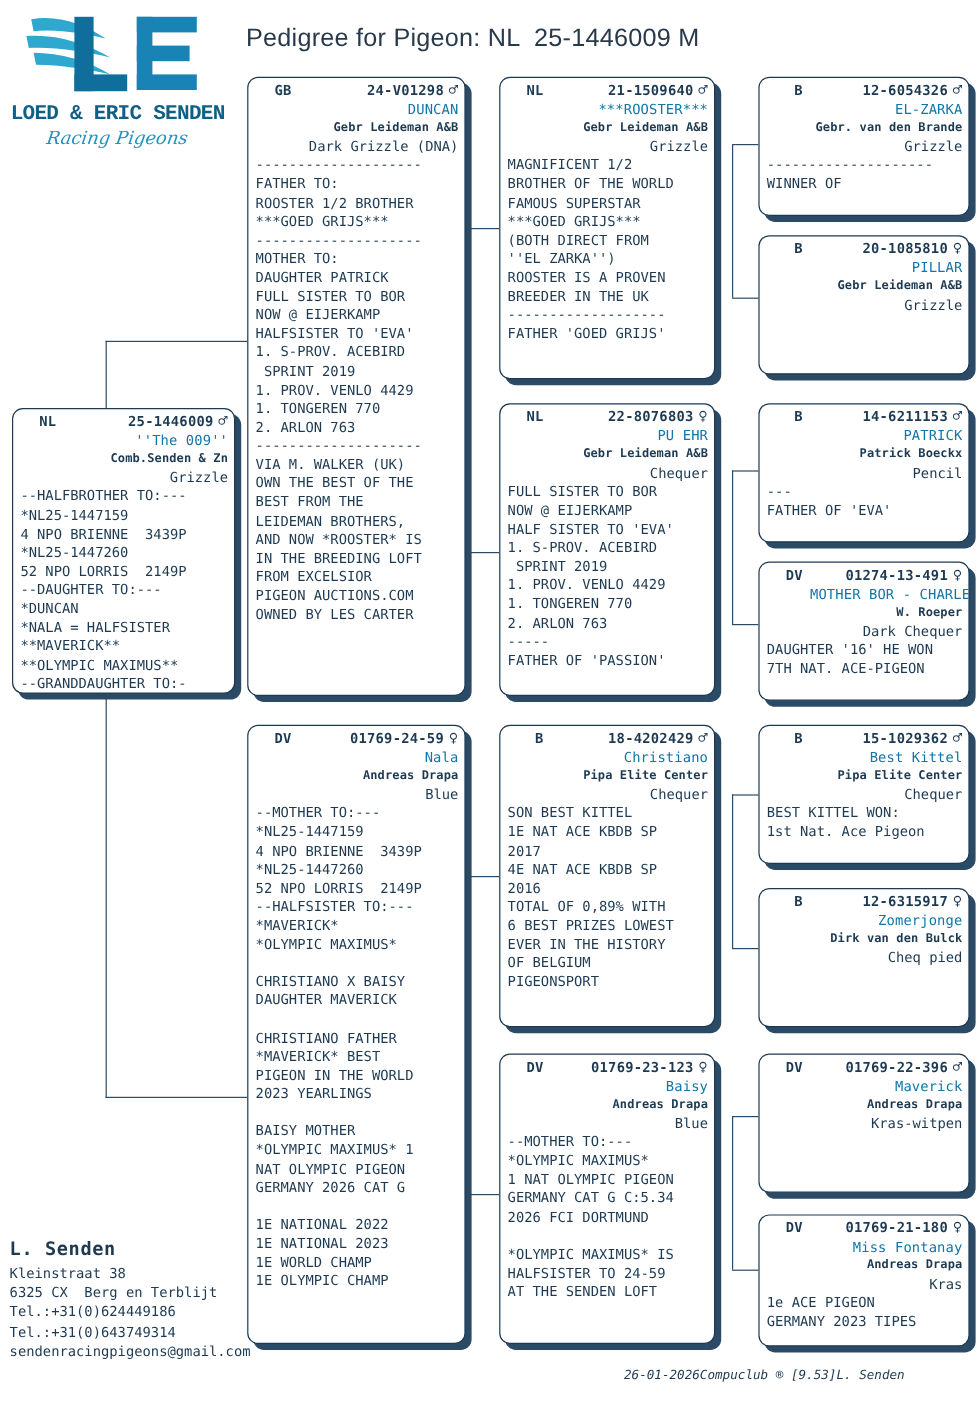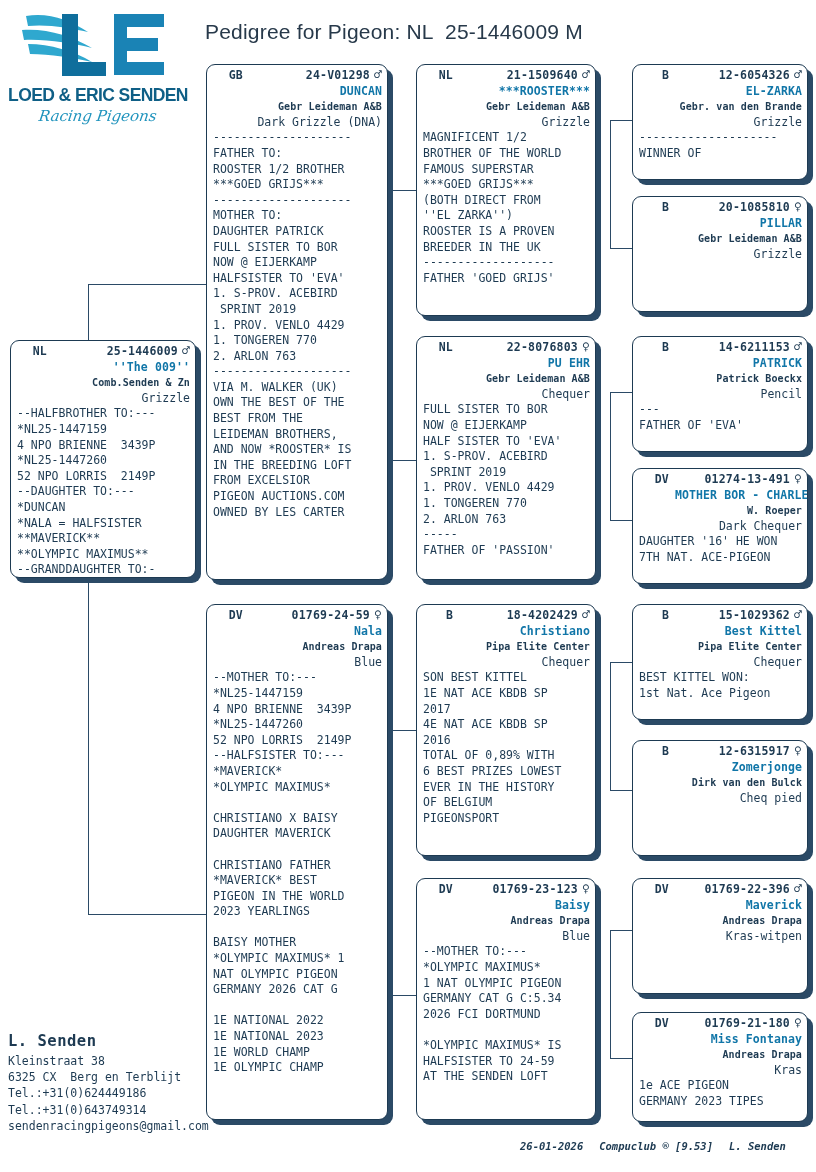--- a/index.html
+++ b/index.html
@@ -24,21 +24,21 @@
   }
 
   
   #logo {
     position: absolute; left: 8px; top: 6px; width: 180px; height: 138px;
     background: #ffffff;
     display: flex; flex-direction: column; align-items: center; justify-content: flex-start;
   }
   #logo .mark { width: 160px; height: 82px; display:block; }
   #logo .brand {
-    font-family: Liberation Sans, sans-serif;
+    font-family: Liberation Mono, monospace;
     font-weight: bold; font-size: 17.5px; color: #0f5f86;
     letter-spacing: -0.6px; margin-top: -3px; white-space: pre;
   }
   #logo .tag {
     font-family: "DejaVu Serif", serif; font-style: italic;
     font-size: 15px; color: #1f93bd; margin-top: 1px;
     transform: skewX(-8deg);
   }
 
   
@@ -52,21 +52,21 @@
     overflow: hidden;
   }
   .card .reg {
     font-weight: bold; font-size: 11.5px; letter-spacing: .2px;
     display: flex; align-items: baseline; white-space: pre;
   }
   .card .reg .country { display:inline-block; min-width: 30px; }
   .card .reg .num { flex: 1; }
   .card .sex { font-size: 13px; line-height: 1; padding-left: 4px; }
   .card .name {
-    color: #1176a8; font-weight: bold; font-size: 11.5px;
+    color: #1176a8; font-weight: normal; font-size: 11.5px;
     letter-spacing: .1px; white-space: pre; margin-top: 0px; padding-left: 36px;
   }
   .card .owner {
     font-weight: bold; font-size: 10px; white-space: pre; letter-spacing: .1px;
   }
   .card .color { font-size: 11.5px; white-space: pre; }
   .card .lines { font-size: 11.5px; white-space: pre; line-height: 15.6px; }
   .card .reg, .card .name, .card .owner, .card .color { line-height: 15.6px; text-align: right; }
 
   
@@ -80,21 +80,21 @@
   }
   #footer-owner .fo-name {
     font-weight: bold; font-size: 15.5px; letter-spacing: .5px;
     white-space: pre; margin-bottom: 3px;
   }
   #footer-owner .fo-line { font-size: 11.5px; line-height: 16.2px; white-space: pre; }
 
   #footer-meta {
     position: absolute; left: 520px; top: 1140px; width: 296px;
     font-size: 10.5px; font-style: italic; white-space: pre;
-    display: flex; gap: 16px; font-weight: bold;
+    display: flex; 
   }
 </style>
 </head>
 <body>
 
 <div class="page">
 
   <div id="logo">
     <svg class="mark" viewBox="0 0 160 82">
       <path d="M8 10 C30 6 52 14 70 26 C52 22 30 18 10 20 Z" fill="#2fa8cf"></path>

